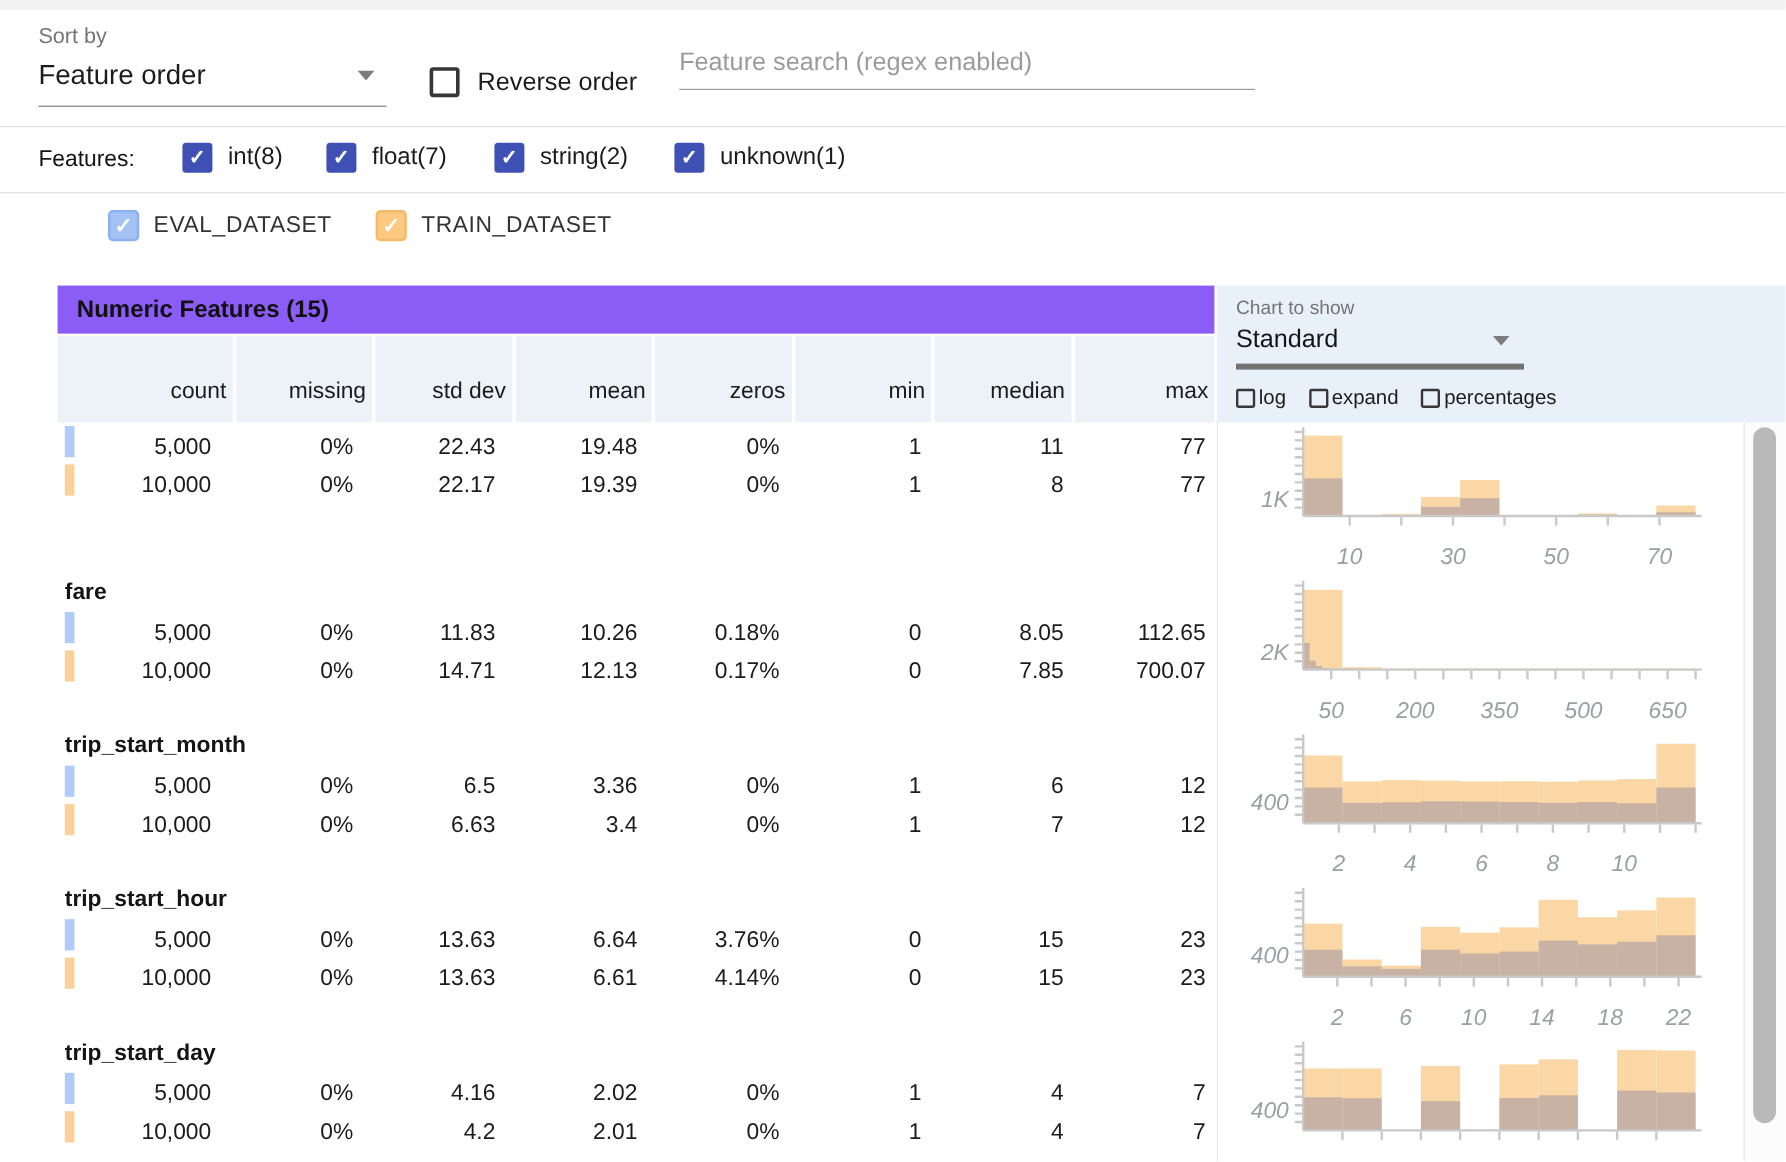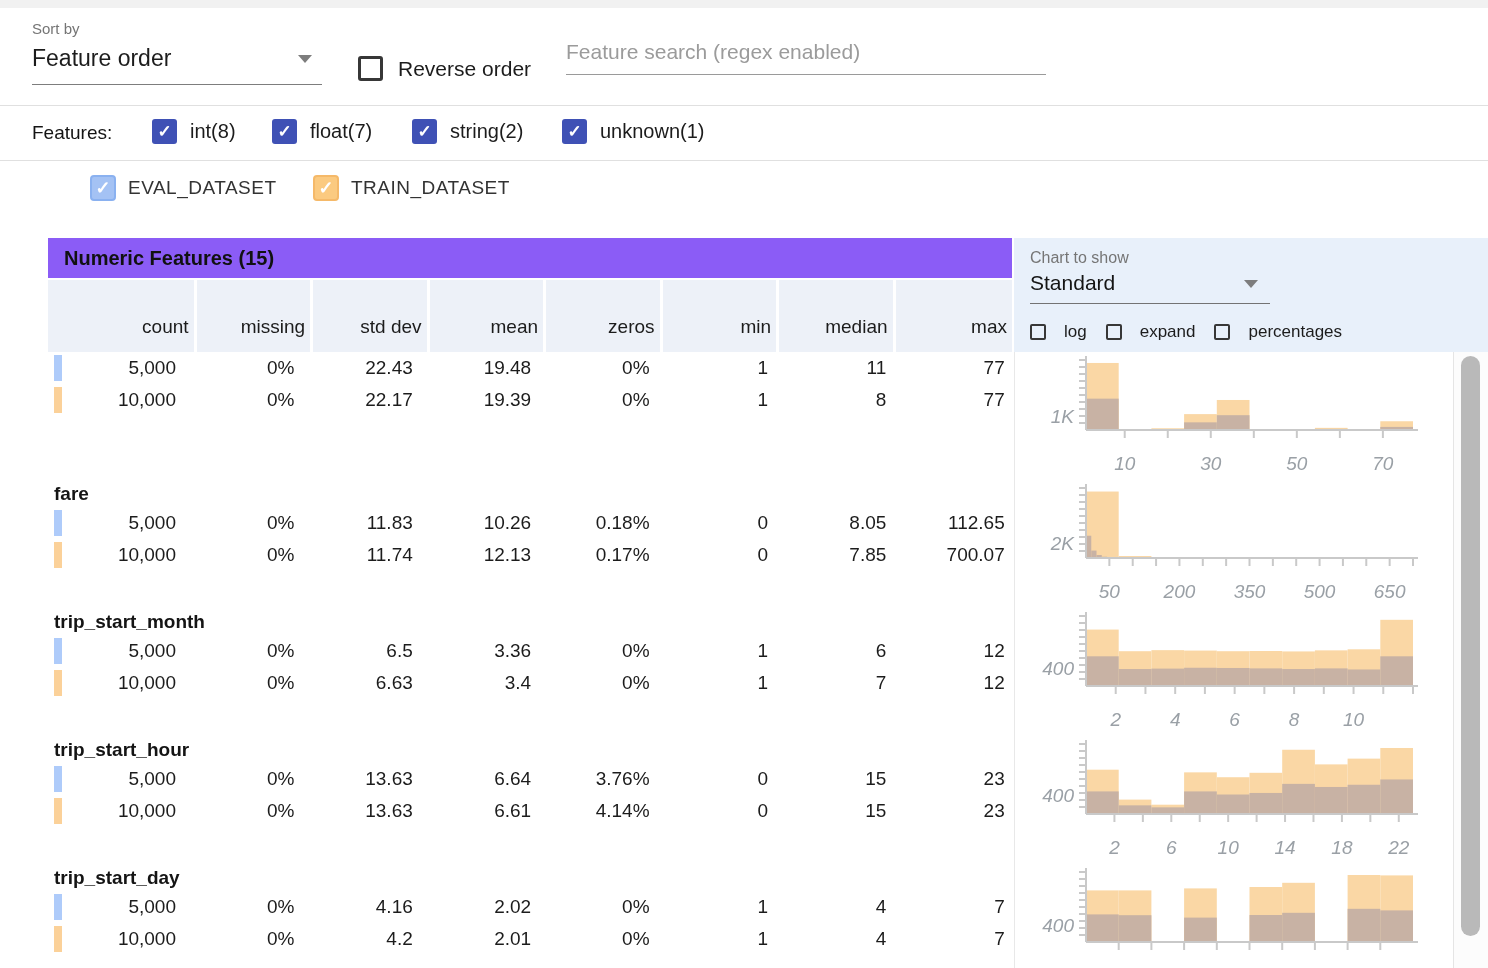--- a/index.html
+++ b/index.html
@@ -3,21 +3,21 @@
 <meta charset="utf-8">
 <style>
   * { box-sizing: border-box; }
   html,body { margin:0; padding:0; background:#fff; }
   body { font-family:"Liberation Sans", sans-serif; color:#1f1f1f; }
   .screen { position:relative; width:1488px; height:968px; background:#fff; overflow:hidden; }
   .topstrip { position:absolute; top:0; left:0; right:0; height:8px; background:#f1f1f1; }
 
   
   .sortby { position:absolute; left:32px; top:20px; width:290px; }
-  .sortby .small-lbl { font-size:15px; color:#757575; }
+  .sortby .small-lbl { font-size:18px; color:#757575; }
   .dd-valuerow { position:relative; margin-top:8px; padding-bottom:12px; border-bottom:1px solid #7d7d7d; font-size:23px; color:#1c1c1c; cursor:pointer; }
   .caret { position:absolute; width:0; height:0; border-left:7px solid transparent; border-right:7px solid transparent; border-top:8px solid #7d7d7d; }
   .sortby .caret { right:10px; top:10px; }
 
   .reverse { position:absolute; left:358px; top:56px; display:flex; align-items:center; }
   .cb-lg { width:25px; height:25px; border:3px solid #373737; border-radius:3px; background:#fff; cursor:pointer; }
   .reverse .rev-lbl { font-size:21px; color:#1c1c1c; margin-left:15px; }
 
   .search { position:absolute; left:566px; top:36px; width:480px; }
   .search input { width:100%; border:none; border-bottom:1px solid #9a9a9a; background:transparent; outline:none;
@@ -38,38 +38,38 @@
   .dsgroup { position:absolute; top:14px; display:flex; align-items:center; }
   .ds-cb { width:26px; height:26px; border-radius:4px; border:2px solid; display:flex; align-items:center;
            justify-content:center; color:#fff; font-size:18px; font-weight:bold; cursor:pointer; }
   .dsgroup .ds-lbl { margin-left:12px; font-size:19px; color:#333; letter-spacing:0.5px; }
 
   
   .tbl-header { position:absolute; left:48px; top:238px; width:964px; height:40px; background:#8b5cf6;
                 display:flex; align-items:center; padding-left:16px; font-size:20px; font-weight:bold; color:#111; }
   .right-panel { position:absolute; left:1014px; top:238px; width:474px; height:114px; background:#e8f0fa; }
   .right-panel .small-lbl { position:absolute; left:16px; top:11px; font-size:16px; color:#757575; }
-  .chart-dd { position:absolute; left:16px; top:33px; width:240px; padding-bottom:8px; border-bottom:1px solid #737373;
+  .chart-dd { position:absolute; left:16px; top:33px; width:240px; padding-bottom:8px; border-bottom:5px solid #737373;
               font-size:21px; color:#141414; cursor:pointer; }
   .chart-dd .caret { right:12px; top:9px; }
   .chart-opts { position:absolute; left:16px; top:84px; display:flex; }
   .copt { display:flex; align-items:center; margin-right:19px; }
   .cb-sm { width:16px; height:16px; border:2px solid #373737; border-radius:2px; background:transparent; cursor:pointer; }
-  .copt .co-lbl { margin-left:18px; font-size:17px; color:#1c1c1c; }
+  .copt .co-lbl { margin-left:3px; font-size:17px; color:#1c1c1c; }
 
   .colheads { position:absolute; left:48px; top:280px; width:964px; height:72px; display:flex; }
   .col-h { background:#edf1f8; border-right:3px solid #fff; width:118.4px; display:flex; align-items:flex-end;
            justify-content:flex-end; padding:0 5px 14px 0; font-size:19px; color:#1c1c1c; }
   .col-h.c0 { width:151px; }
   .col-h:last-child { border-right:none; }
 
   .fblocks { position:absolute; left:48px; top:352px; width:964px; }
   .fblock { height:128px; }
   .fname { height:27px; padding-left:6px; padding-top:3px; font-size:19px; font-weight:bold; color:#141414; }
-  .frow { position:relative; height:32px; display:flex; align-items:center; }
+  .frow { position:relative; height:32px; display:flex; align-items:flex-end; }
   .swatch { position:absolute; left:6px; top:3px; width:8px; height:26px; }
   .val { width:118.4px; text-align:right; padding-right:7px; font-size:19px; color:#1c1c1c; }
   .val.c0 { width:135px; }
 
   .charts-col { position:absolute; left:1014px; top:352px; width:446px; height:616px; border-left:1px solid #e8e8e8;font-style:italic; }
   .charts-col svg { display:block; }
 
   .scrollbar { position:absolute; left:1453px; top:352px; width:35px; height:616px; background:#fcfcfc; border-left:1px solid #e5e5e5; }
   .thumb { position:absolute; left:7px; top:4px; width:19px; height:580px; border-radius:10px; background:#b9b9b9; cursor:pointer; }
 </style>
@@ -219,21 +219,21 @@
           <div class="val">10.26</div>
           <div class="val">0.18%</div>
           <div class="val">0</div>
           <div class="val">8.05</div>
           <div class="val">112.65</div>
         </div>
         <div class="frow">
           <span class="swatch" style="background: rgb(251, 209, 153);"></span>
           <div class="val c0">10,000</div>
           <div class="val">0%</div>
-          <div class="val">11.74</div>
+          <div class="val">14.71</div>
           <div class="val">12.13</div>
           <div class="val">0.17%</div>
           <div class="val">0</div>
           <div class="val">7.85</div>
           <div class="val">700.07</div>
         </div>
       </div>
       <div class="fblock">
         <div class="fname">trip_start_month</div>
         <div class="frow">

